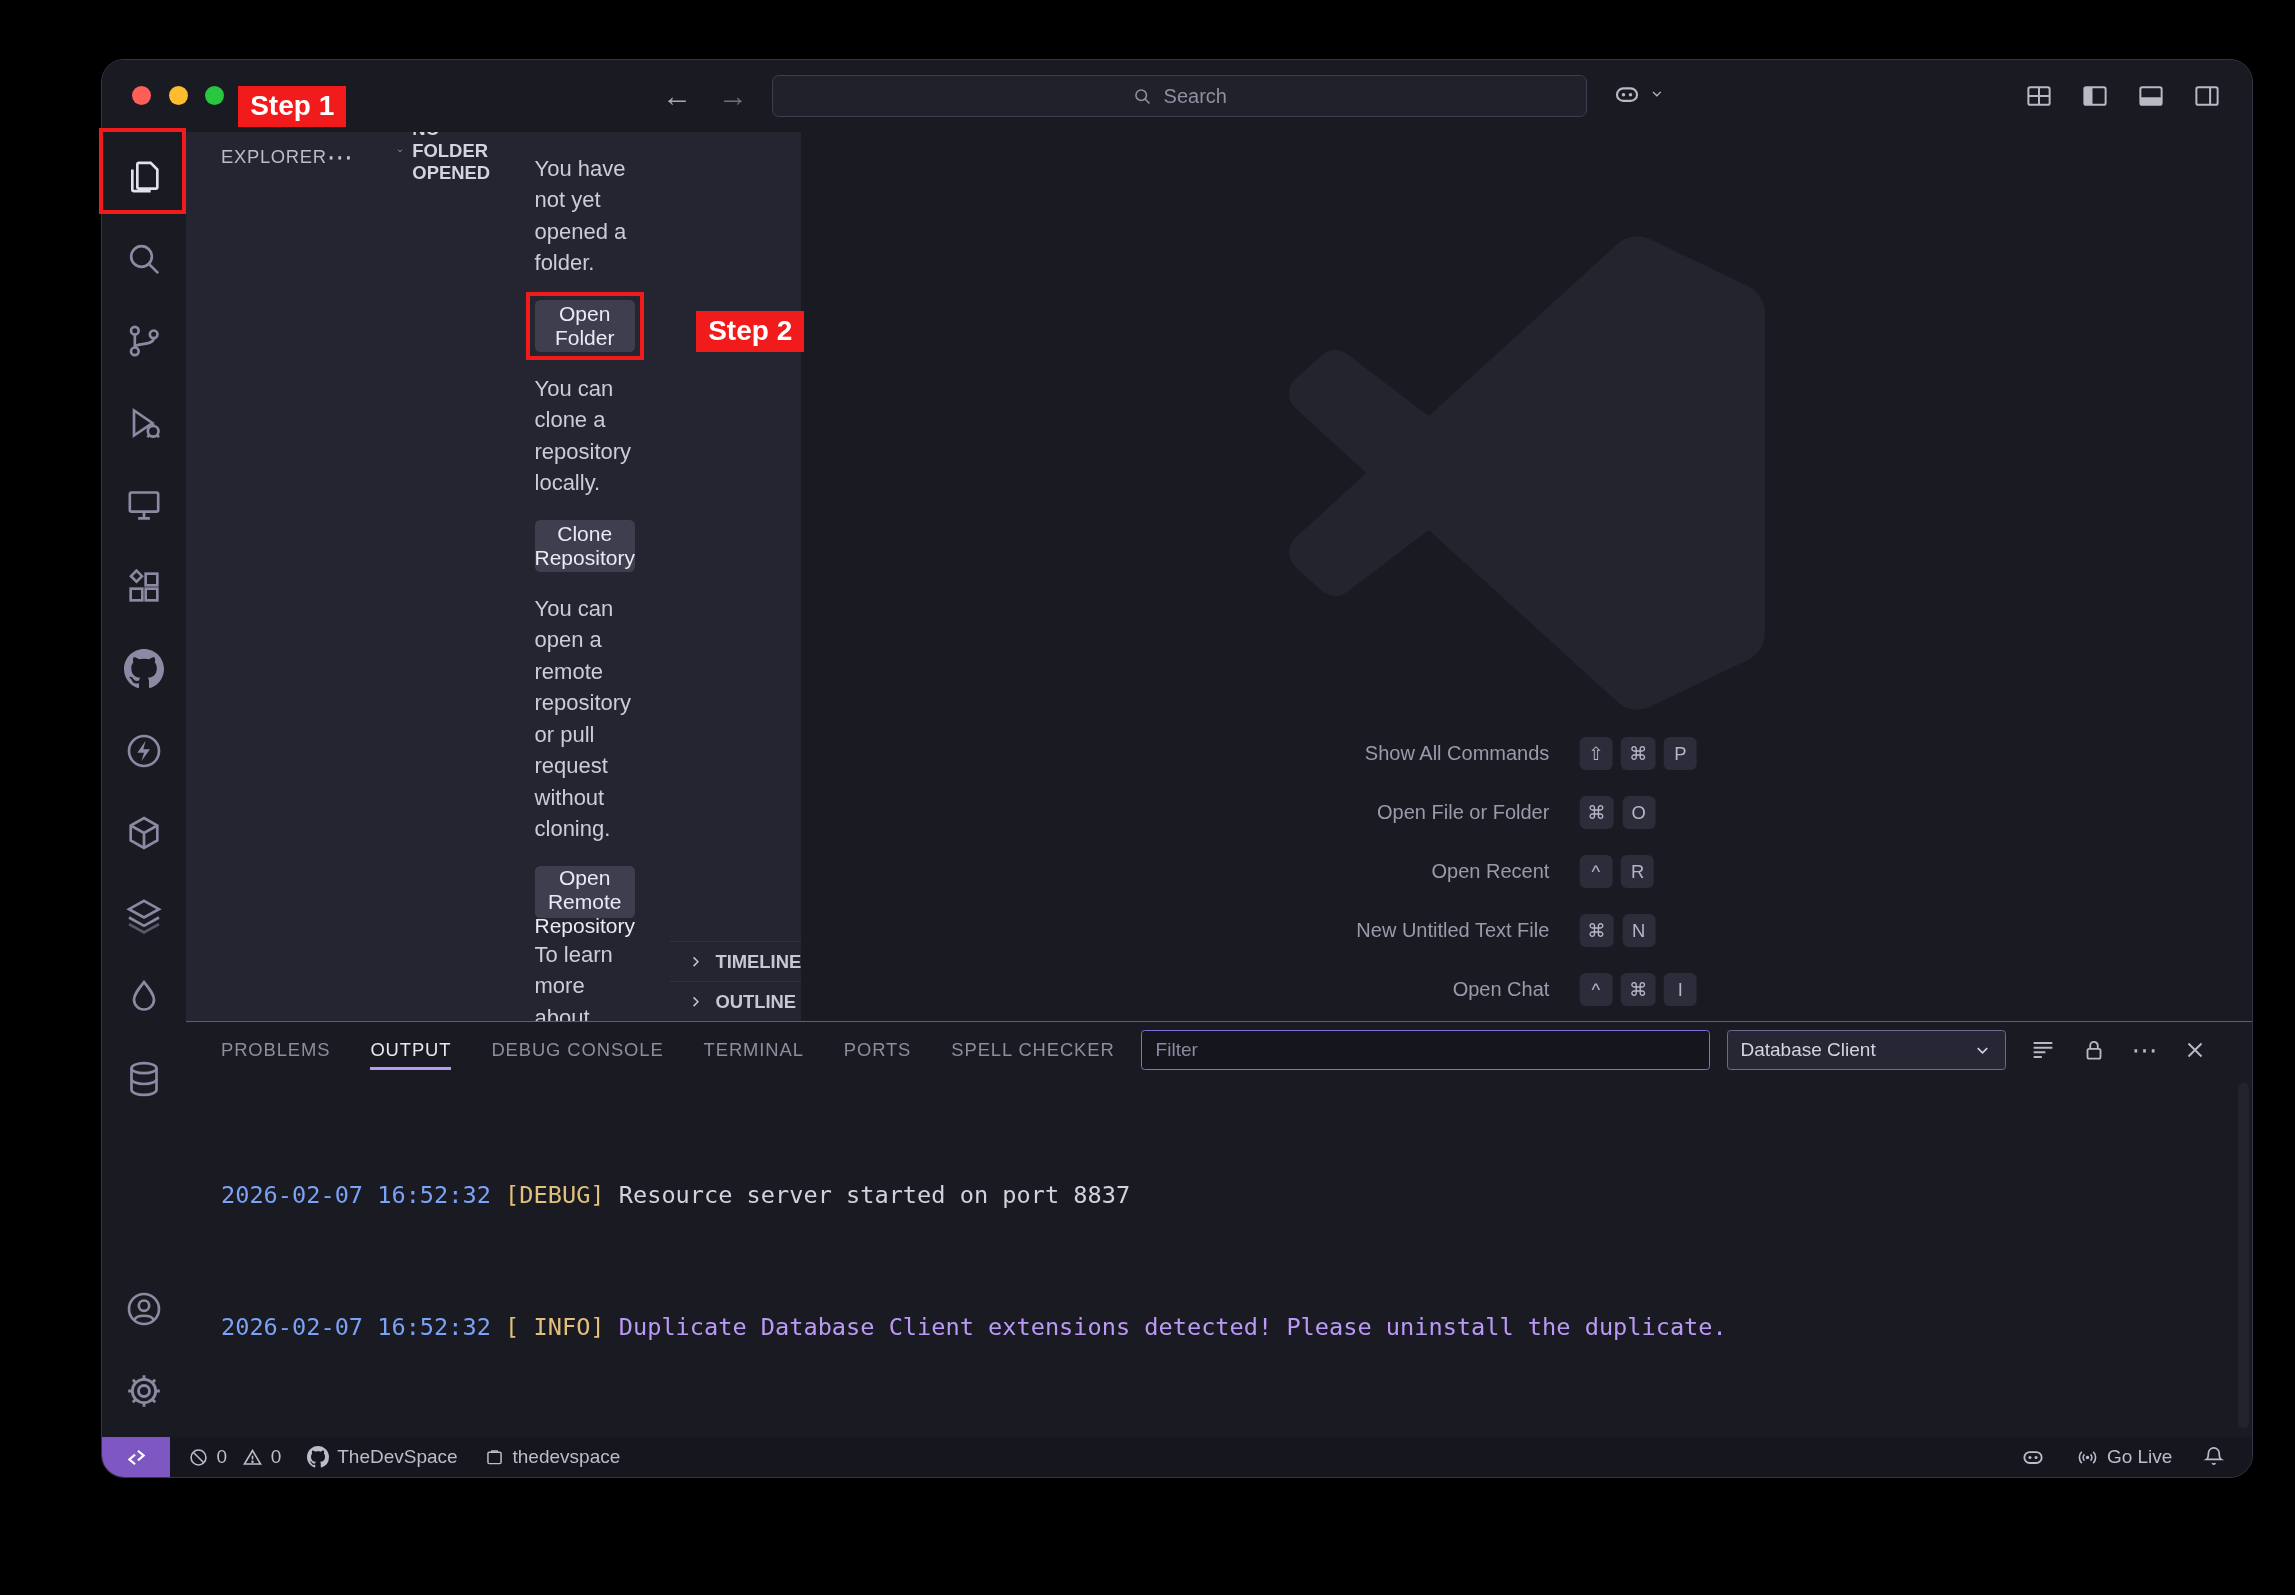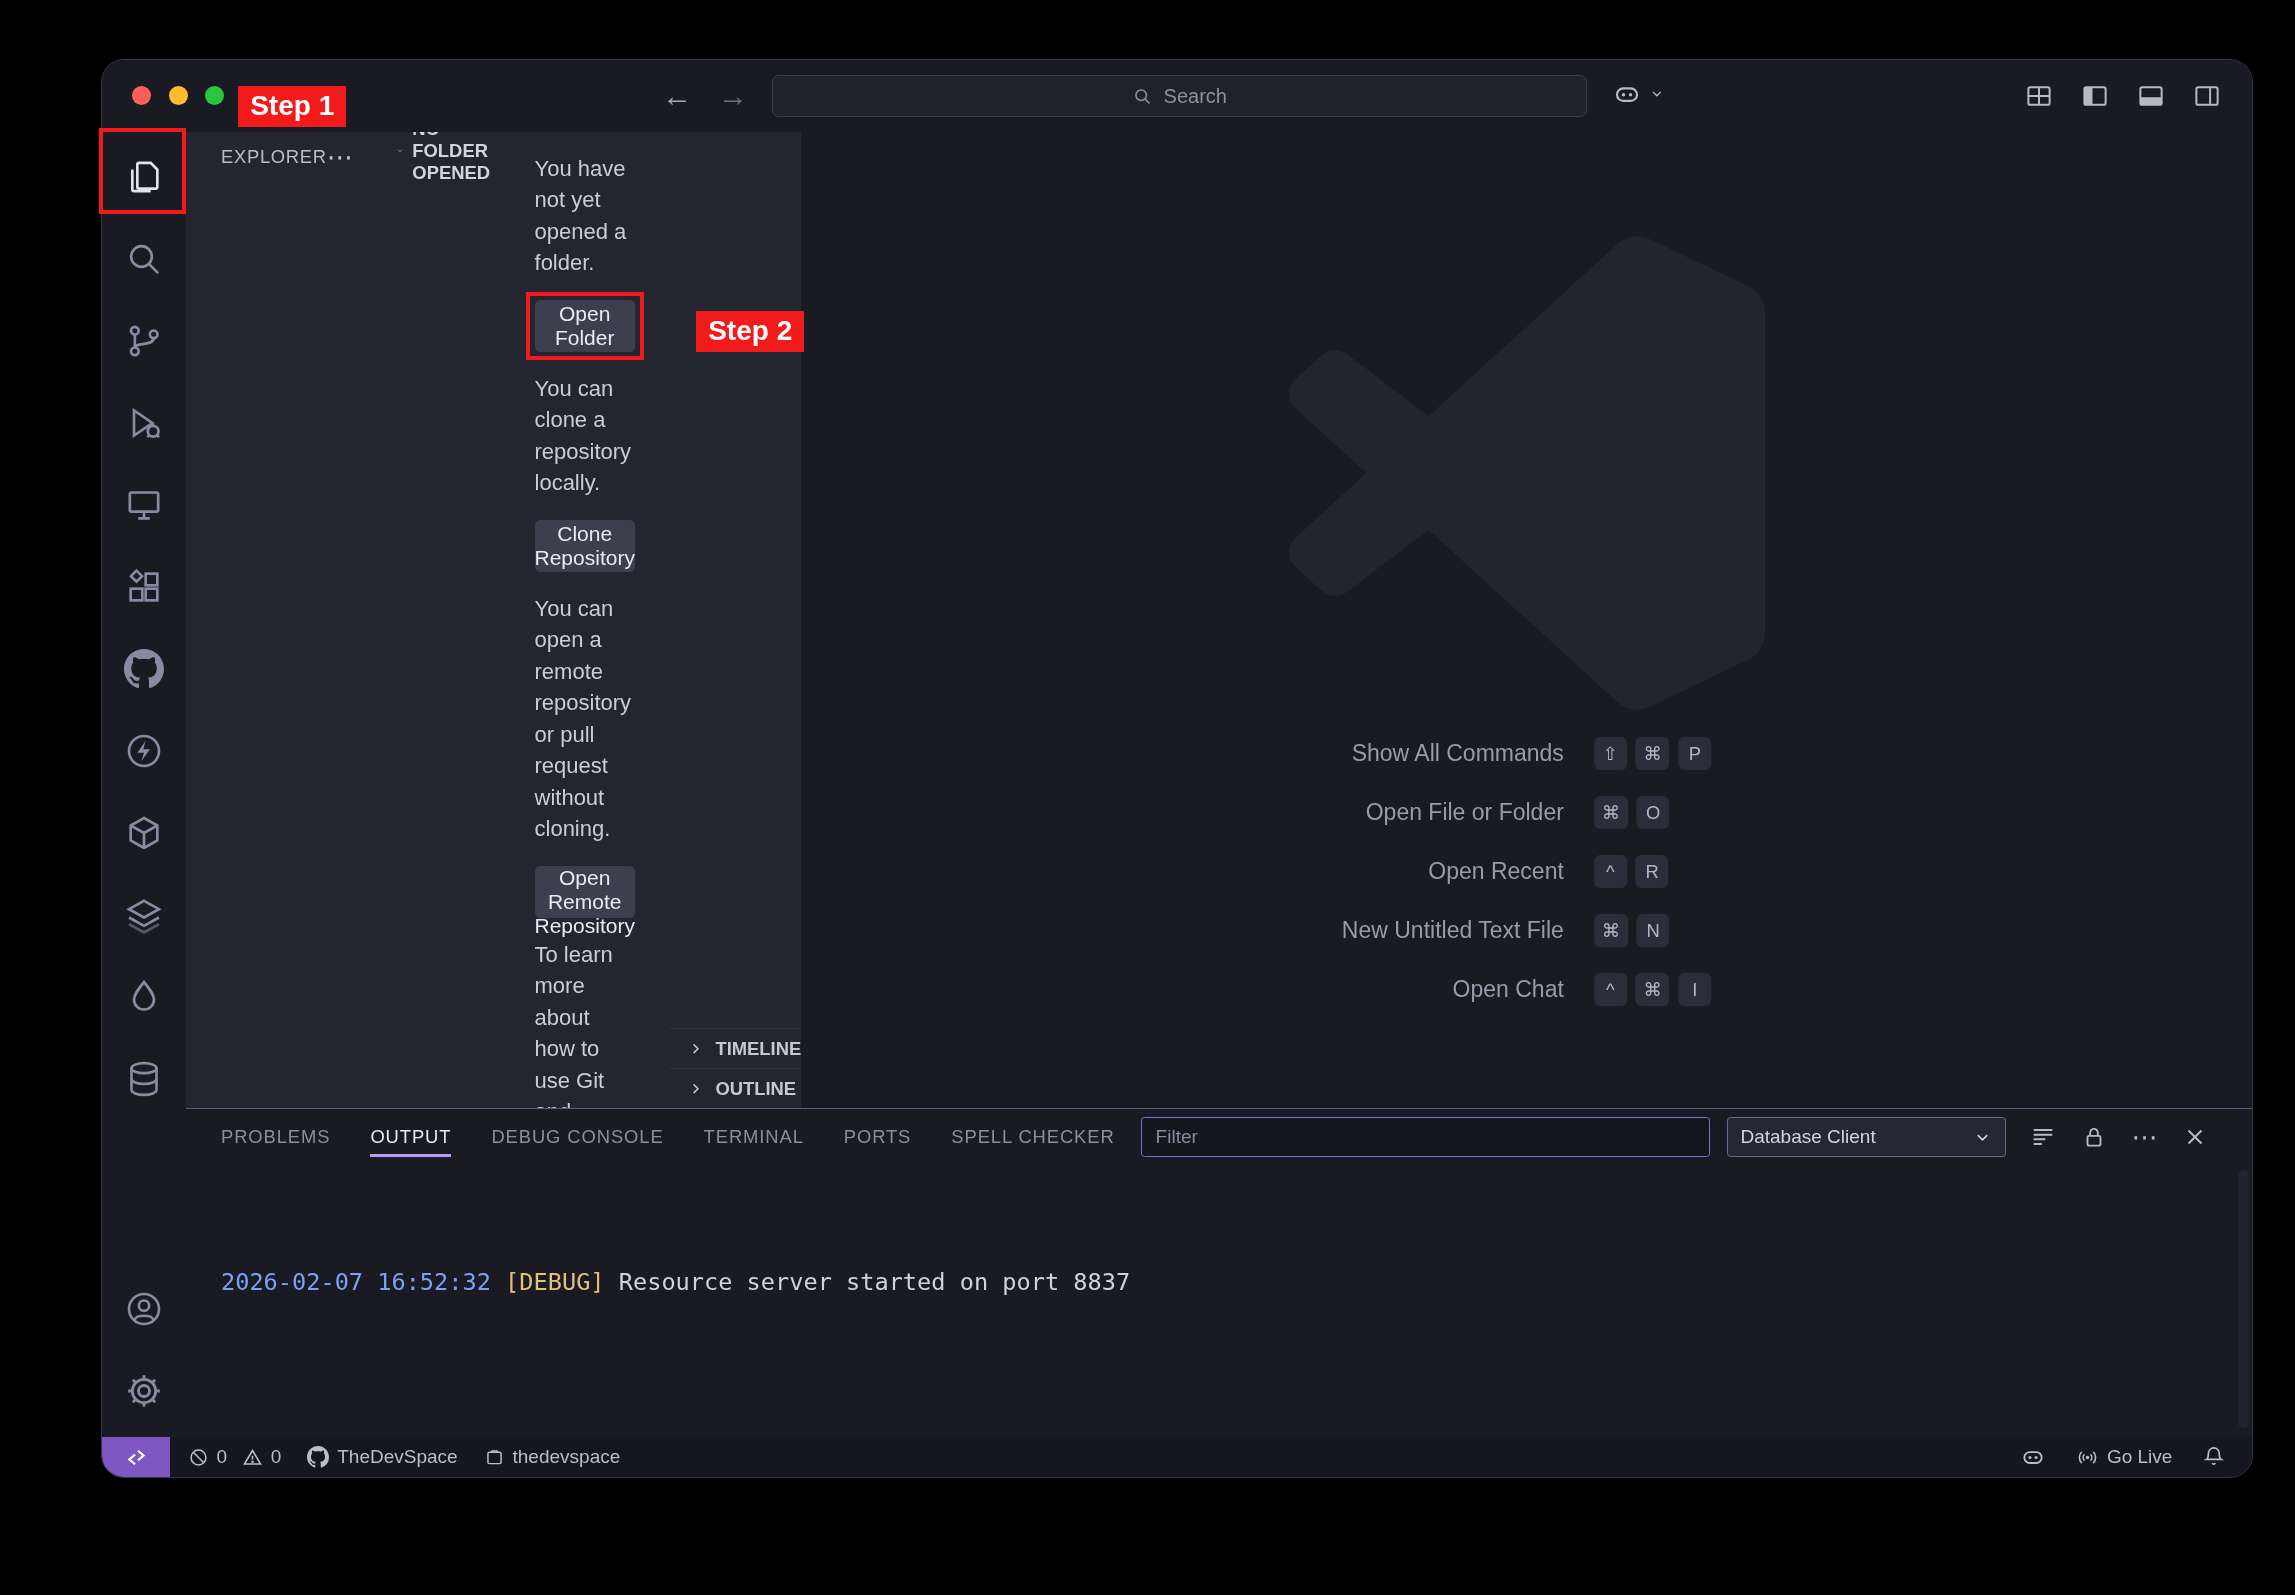--- a/index.html
+++ b/index.html
@@ -61,21 +61,21 @@
   .link{color:var(--link);}
   .sb-bottom{margin-top:auto;}
   .sb-row{height:40px;display:flex;align-items:center;gap:10.5px;padding-left:17.5px;border-top:0.9px solid #32323e;
           font-size:18.4px;font-weight:bold;color:#c8c8d5;}
   .chev{display:block;}
   
   .editor{flex:1;background:var(--bg-dark);position:relative;min-width:0;}
   .watermark{position:absolute;left:50%;top:103px;transform:translateX(-50%);width:476px;height:476px;color:#24242f;}
   .shortcuts{position:absolute;left:50%;top:605px;transform:translateX(-50%);display:grid;
              grid-template-columns:auto auto;column-gap:30px;row-gap:26px;align-items:center;}
-  .sc-label{font-size:23px;color:var(--txt-dim);text-align:right;white-space:nowrap;}
+  .sc-label{font-size:20px;color:var(--txt-dim);text-align:right;white-space:nowrap;}
   .sc-keys{display:flex;gap:8.7px;}
   .kbd{min-width:33px;height:33px;padding:0 7.9px;background:#2c2c3a;border-radius:6.1px;color:#b6b6c6;
        font-size:18.4px;display:flex;align-items:center;justify-content:center;}
   
   .panel{flex:0 0 329px;background:var(--bg-dark);border-top:1.7px solid #5a5a8d;position:relative;}
   .panel-header{height:56px;display:flex;align-items:center;padding:0 44px 0 35px;}
   .ptabs{display:flex;gap:40px;}
   .ptab{font-size:18.4px;letter-spacing:0.9px;color:#8d8d9e;position:relative;padding:5.2px 0;cursor:pointer;white-space:nowrap;}
   .ptab.active{color:#e8e8f2;}
   .ptab.active::after{content:"";position:absolute;left:0;right:0;bottom:-3.5px;height:2.6px;background:var(--accent);}
@@ -357,20 +357,21 @@
                 <path d="M8.5 11V8a3.5 3.5 0 0 1 7 0v3"></path>
               </svg>
             <span class="dots">⋯</span>
             <svg width="26" height="26" viewBox="0 0 24 24" fill="none" stroke="currentColor" stroke-width="1.8">
                 <path d="M6 6l12 12M18 6L6 18"></path>
               </svg>
           </div>
         </div>
         <div class="output">
           <div><span class="ts">2026-02-07 16:52:32</span> <span class="lvl">[DEBUG]</span> <span class="msg">Resource server started on port 8837</span></div>
+          <div><span class="ts">2026-02-07 16:52:32</span> <span class="lvl">[ INFO]</span> <span class="msg info">Duplicate Database Client extensions detected! Please uninstall the duplicate.</span></div>
         </div>
         <div class="pscroll"></div>
       </div>
     </div>
   </div>
 
   <div class="statusbar">
     <div class="remote">
       <svg width="23" height="23" viewBox="0 0 24 24" fill="none" stroke="currentColor" stroke-width="2.2">
           <path d="M13.5 5l6 5-6 5"></path>

